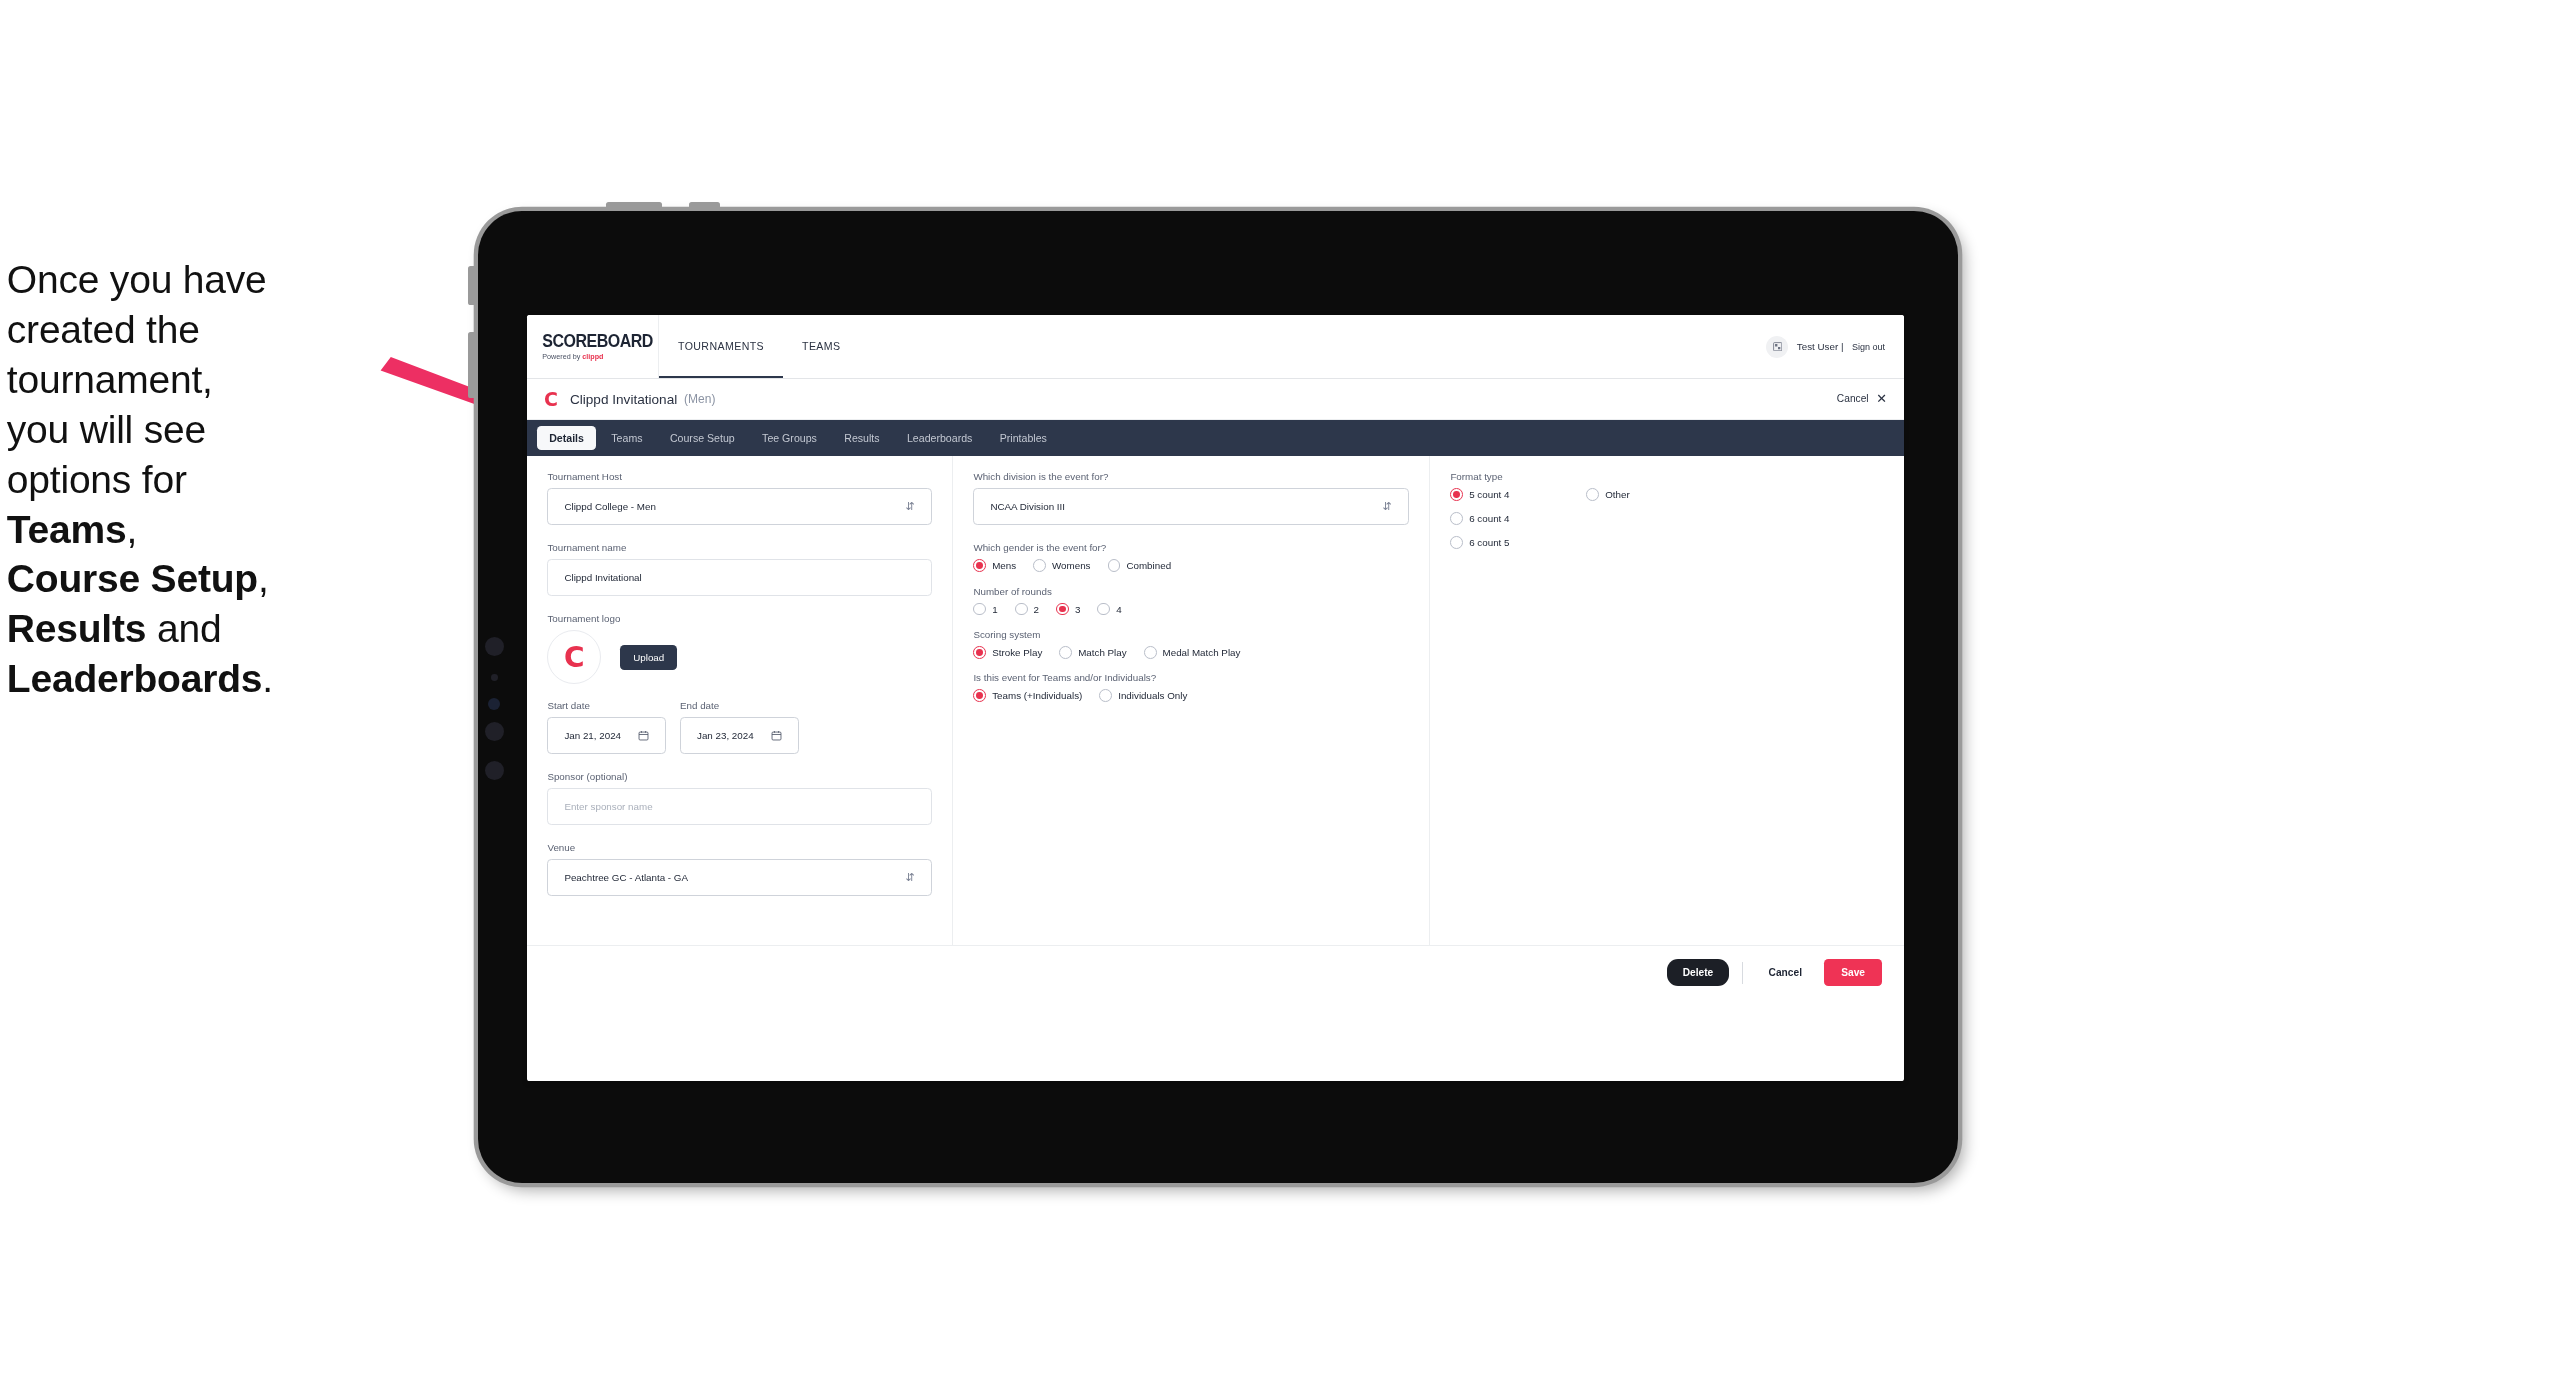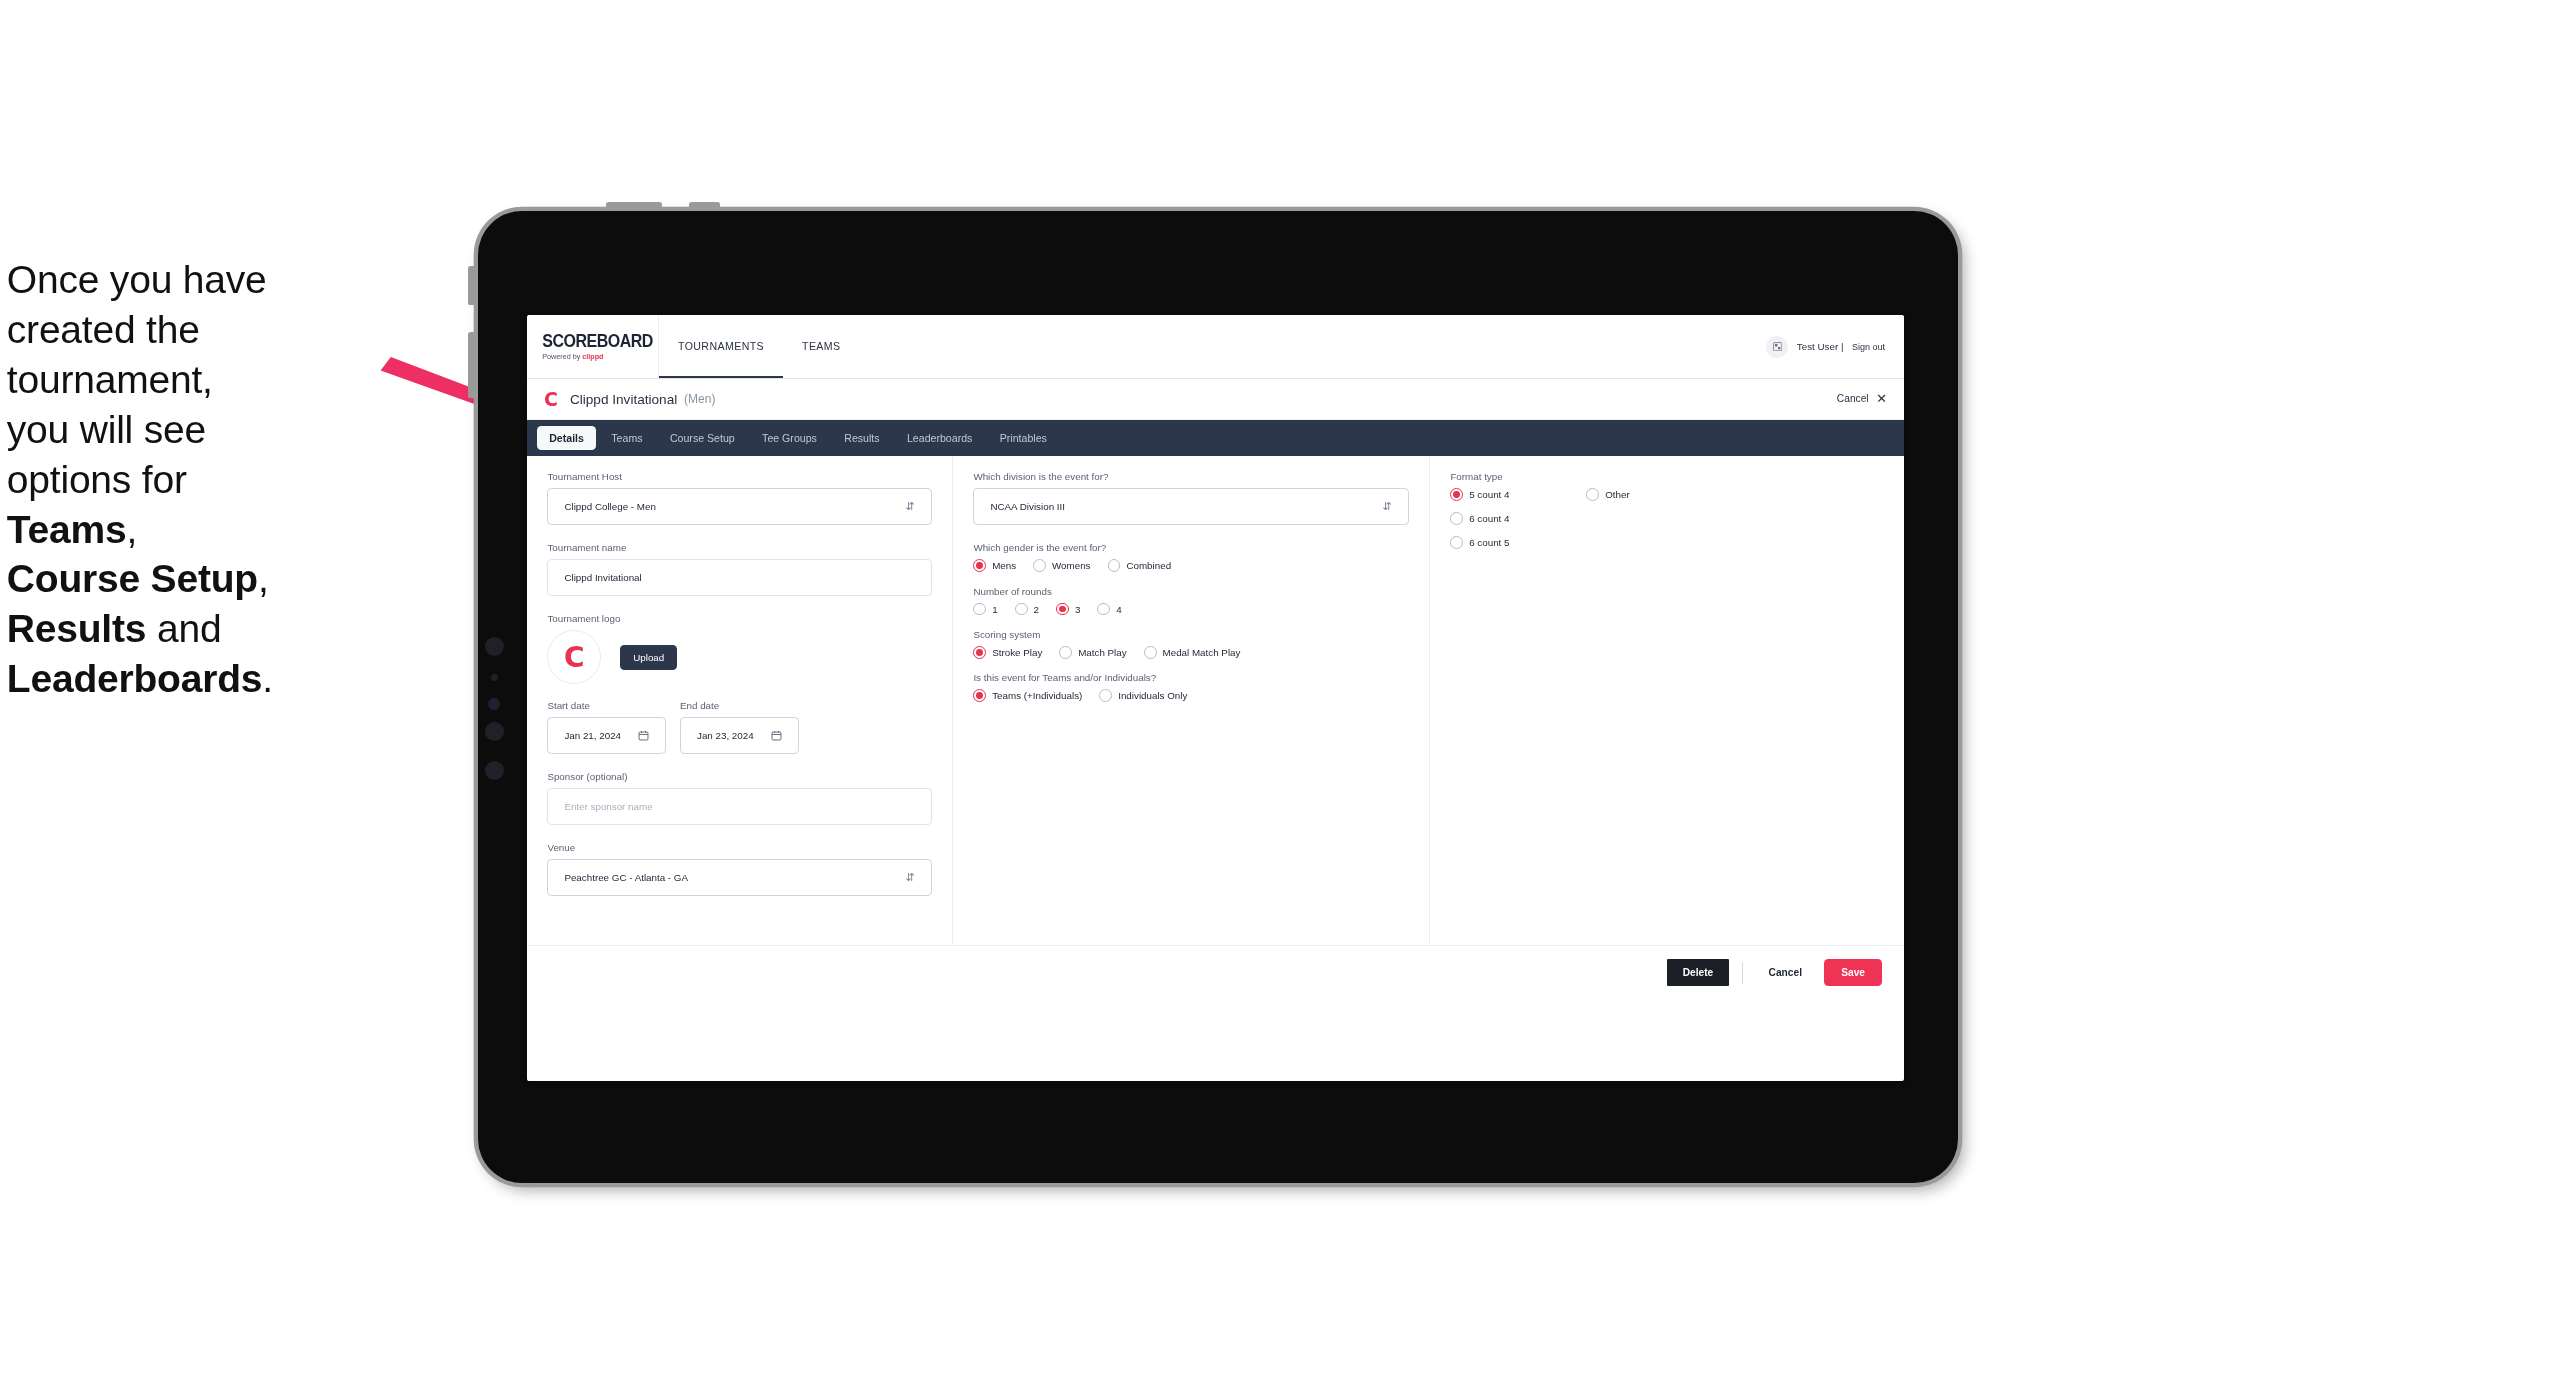--- a/index.html
+++ b/index.html
@@ -202,21 +202,21 @@
   
   .footer {
     height: 54px;
     background: #ffffff;
     border-top: 0.9px solid #eceef0;
     display: flex; align-items: center; justify-content: flex-end;
     gap: 0; padding-right: 22px;
   }
   .btn-delete {
     background: #1c1f26; color: #fff; font-size: 10.2px; font-weight: 600;
-    padding: 7.7px 15.3px; border-radius: 1px; cursor: pointer;
+    padding: 7.7px 15.3px; border-radius: 11px; cursor: pointer;
   }
   .foot-div { width: 0.9px; height: 22px; background: #d8dbe0; margin: 0 13.6px; }
   .btn-cancel { font-size: 10.2px; color: #1d2433; font-weight: 600; padding: 7.7px 12px; cursor: pointer; }
   .btn-save {
     background: #ef3355; color: #fff; font-size: 10.2px; font-weight: 600;
     padding: 7.7px 17px; border-radius: 4.3px; cursor: pointer; margin-left: 10.2px;
   }
 </style>
 </head>
 <body>

